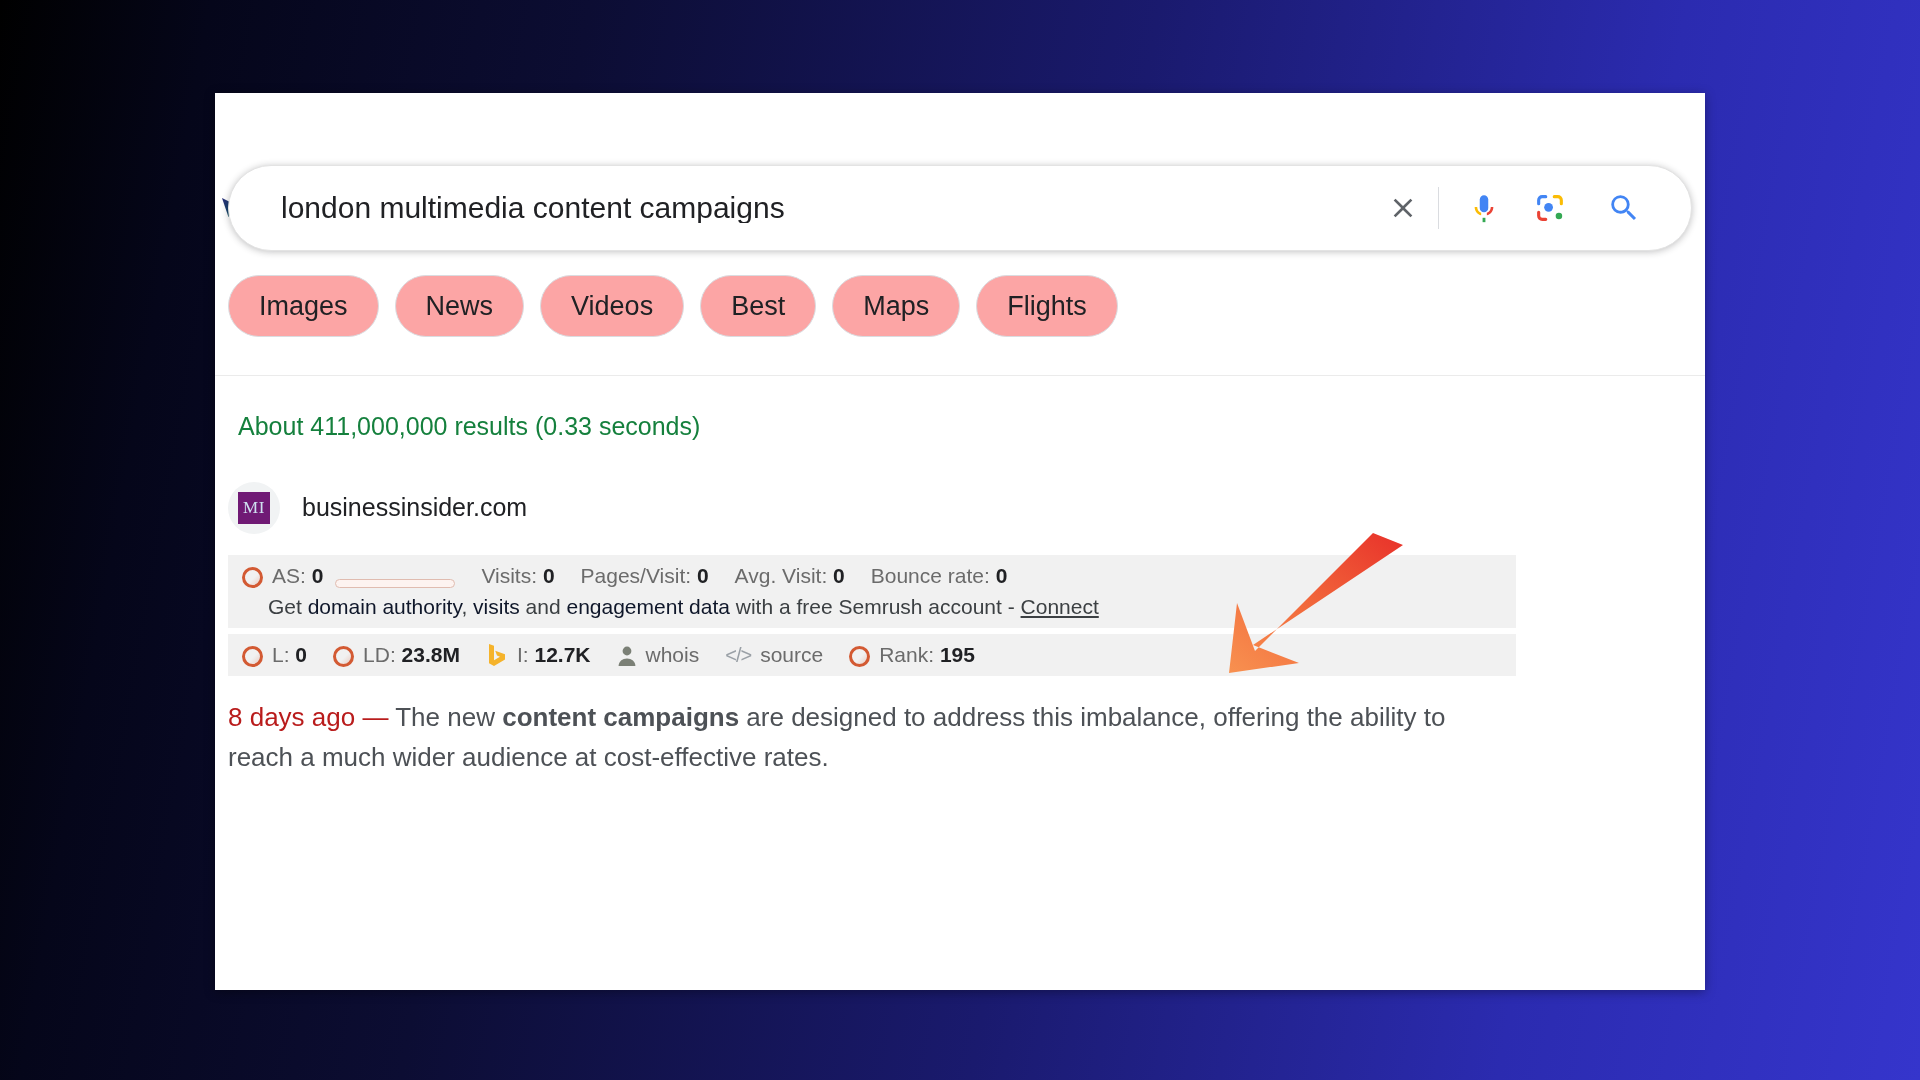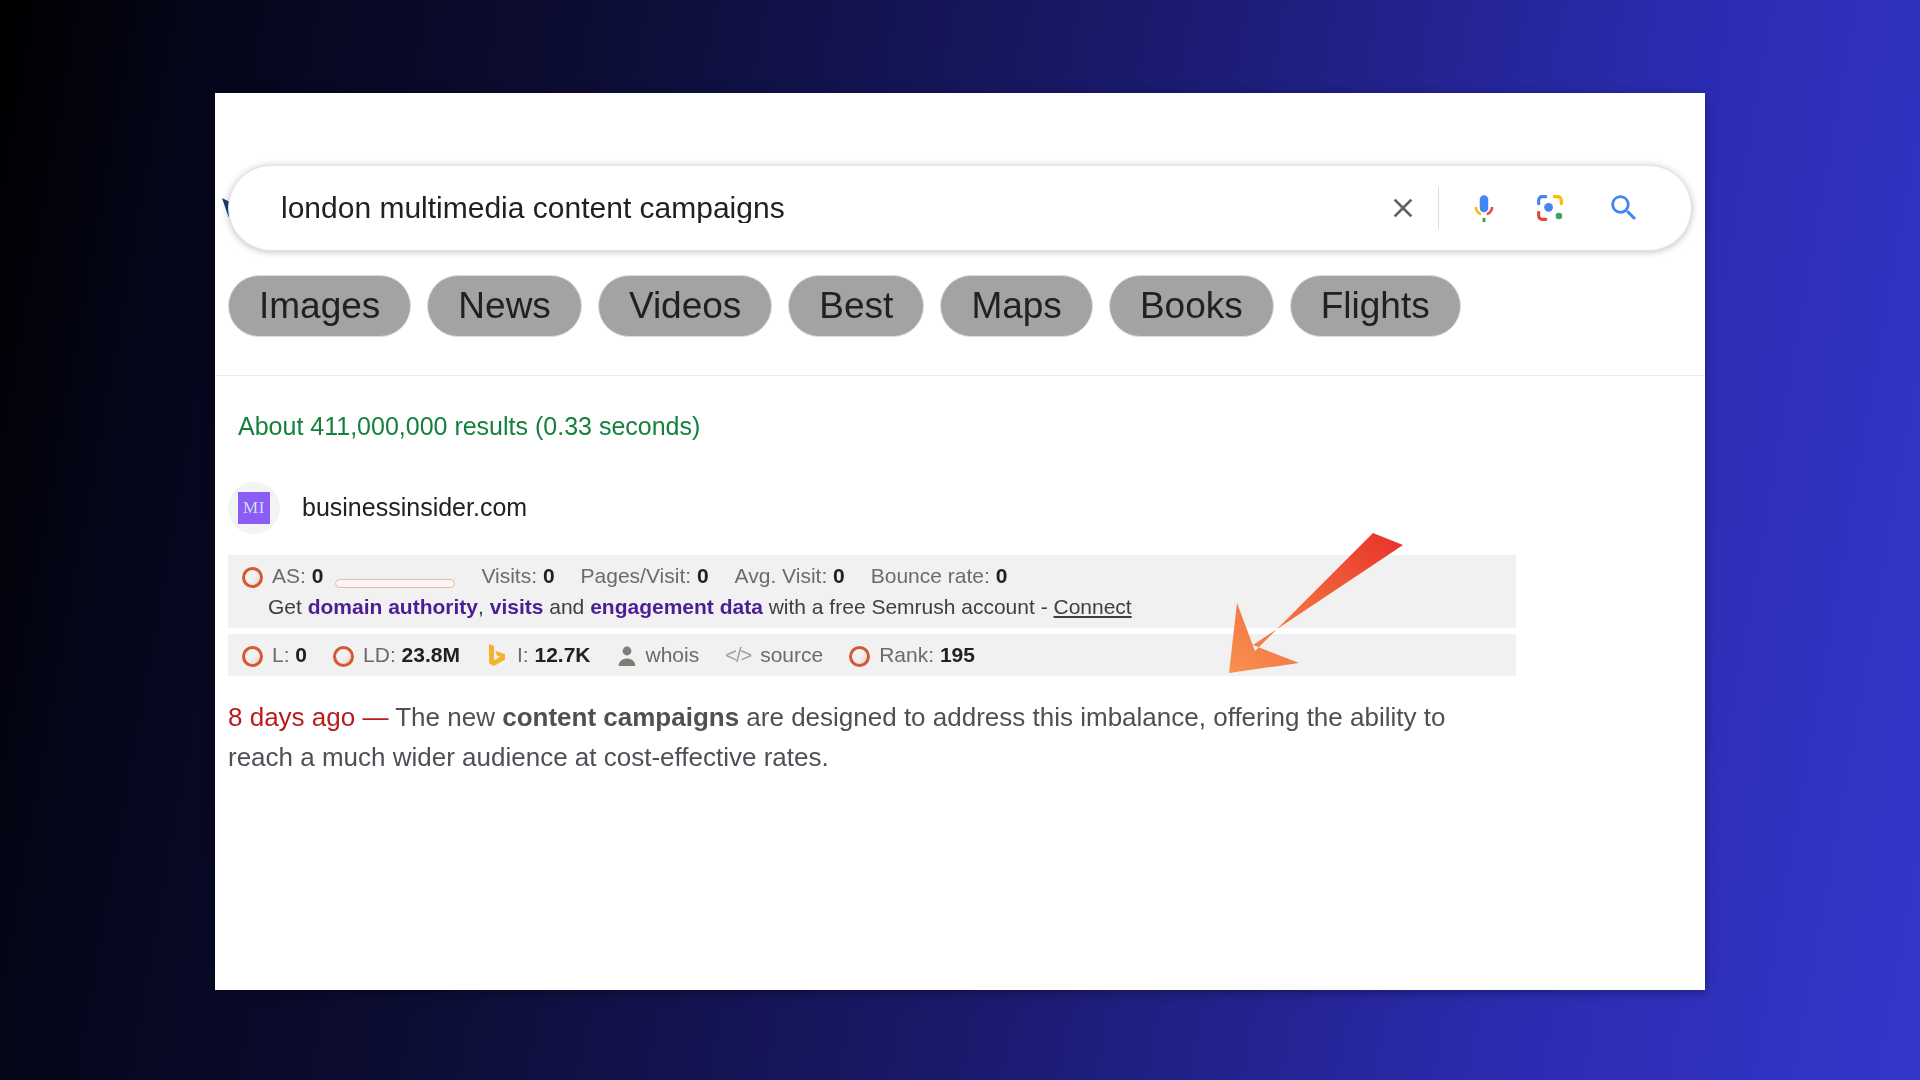--- a/index.html
+++ b/index.html
@@ -68,23 +68,23 @@
     position:absolute;
     left:13px; top:182px;
     height:62px;
     display:flex; align-items:center; gap:16px;
   }
   .chip {
     height:62px;
     padding:0 30px;
     border:1px solid #dadce0;
     border-radius:34px;
-    background:#a3a3a3;
+    background:#fca5a5;
     display:flex; align-items:center; justify-content:center;
-    font-size:37px;
+    font-size:27px;
     color:#202124;
     white-space:nowrap;
     cursor:pointer;
   }
 
   
   #chips-divider {
     position:absolute;
     left:0; top:282px;
     width:100%; height:1px;
@@ -110,21 +110,21 @@
   #favicon-wrap {
     width:52px; height:52px;
     border-radius:50%;
     background:#f1f3f4;
     display:flex; align-items:center; justify-content:center;
     flex:none;
     margin-right:22px;
   }
   #favicon-tile {
     width:32px; height:32px;
-    background:#8b5cf6;
+    background:#701a75;
     color:#cfe0f0;
     font-size:17px;
     letter-spacing:.5px;
     display:flex; align-items:center; justify-content:center;
     font-family:"Liberation Serif", serif;
   }
   #source-text { display:flex; flex-direction:row; justify-content:center; }
   #source-name { font-size:25px; color:#202124; line-height:1.25; }
   #source-url-row { display:flex; align-items:center; }
   #source-url { font-size:22px; color:#4d5156; line-height:1.3; white-space:nowrap; }
@@ -174,21 +174,21 @@
     border:1px solid #e0bcb0;
     border-radius:6px;
     background:#fdf3f0;
     margin-left:12px;
   }
   .sem-sub {
     margin-top:7px; margin-left:26px;
     font-size:21px; color:#3c4043;
     white-space:nowrap;
   }
-  .sem-sub b { font-weight:bold; color:#4c1d95; }
+  .sem-sub b { font-weight:normal; color:#0f172a; }
   .sem-link { color:#3c4043; text-decoration:underline; cursor:pointer; }
   .person-icon { width:20px; height:22px; margin-right:9px; flex:none; }
   .code-icon { font-size:20px; color:#9aa0a6; margin-right:9px; letter-spacing:-1px; }
   .bing-icon { width:22px; height:24px; margin-right:9px; flex:none; }
 
   
   #snippet {
     margin-top:22px;
     width:1230px;
     font-size:26px;
@@ -247,21 +247,20 @@
       </div>
     </div>
   </div>
 
   <div id="chips-row">
     <div class="chip">Images</div>
     <div class="chip">News</div>
     <div class="chip">Videos</div>
     <div class="chip">Best</div>
     <div class="chip">Maps</div>
-    <div class="chip">Books</div>
     <div class="chip">Flights</div>
   </div>
 
   <div id="chips-divider"></div>
 
   <div id="results">
 
     <div id="result-stats">About 411,000,000 results (0.33 seconds)</div>
 
     <div id="result-block">

